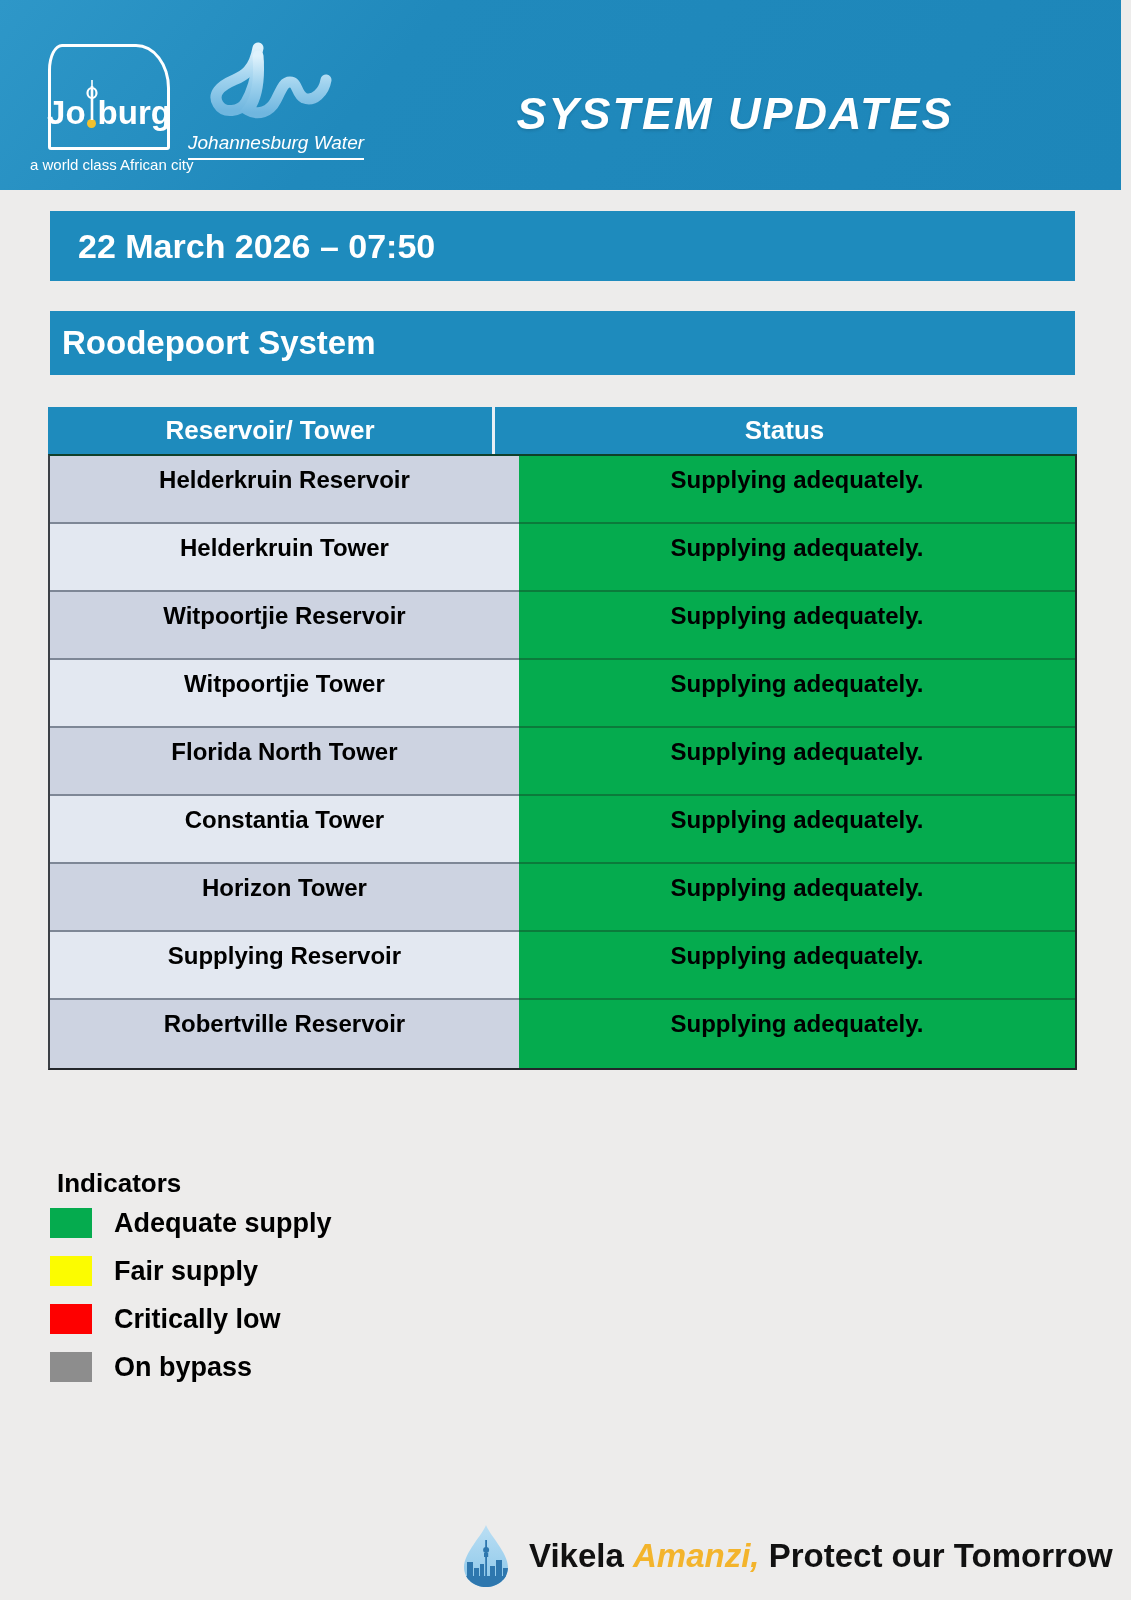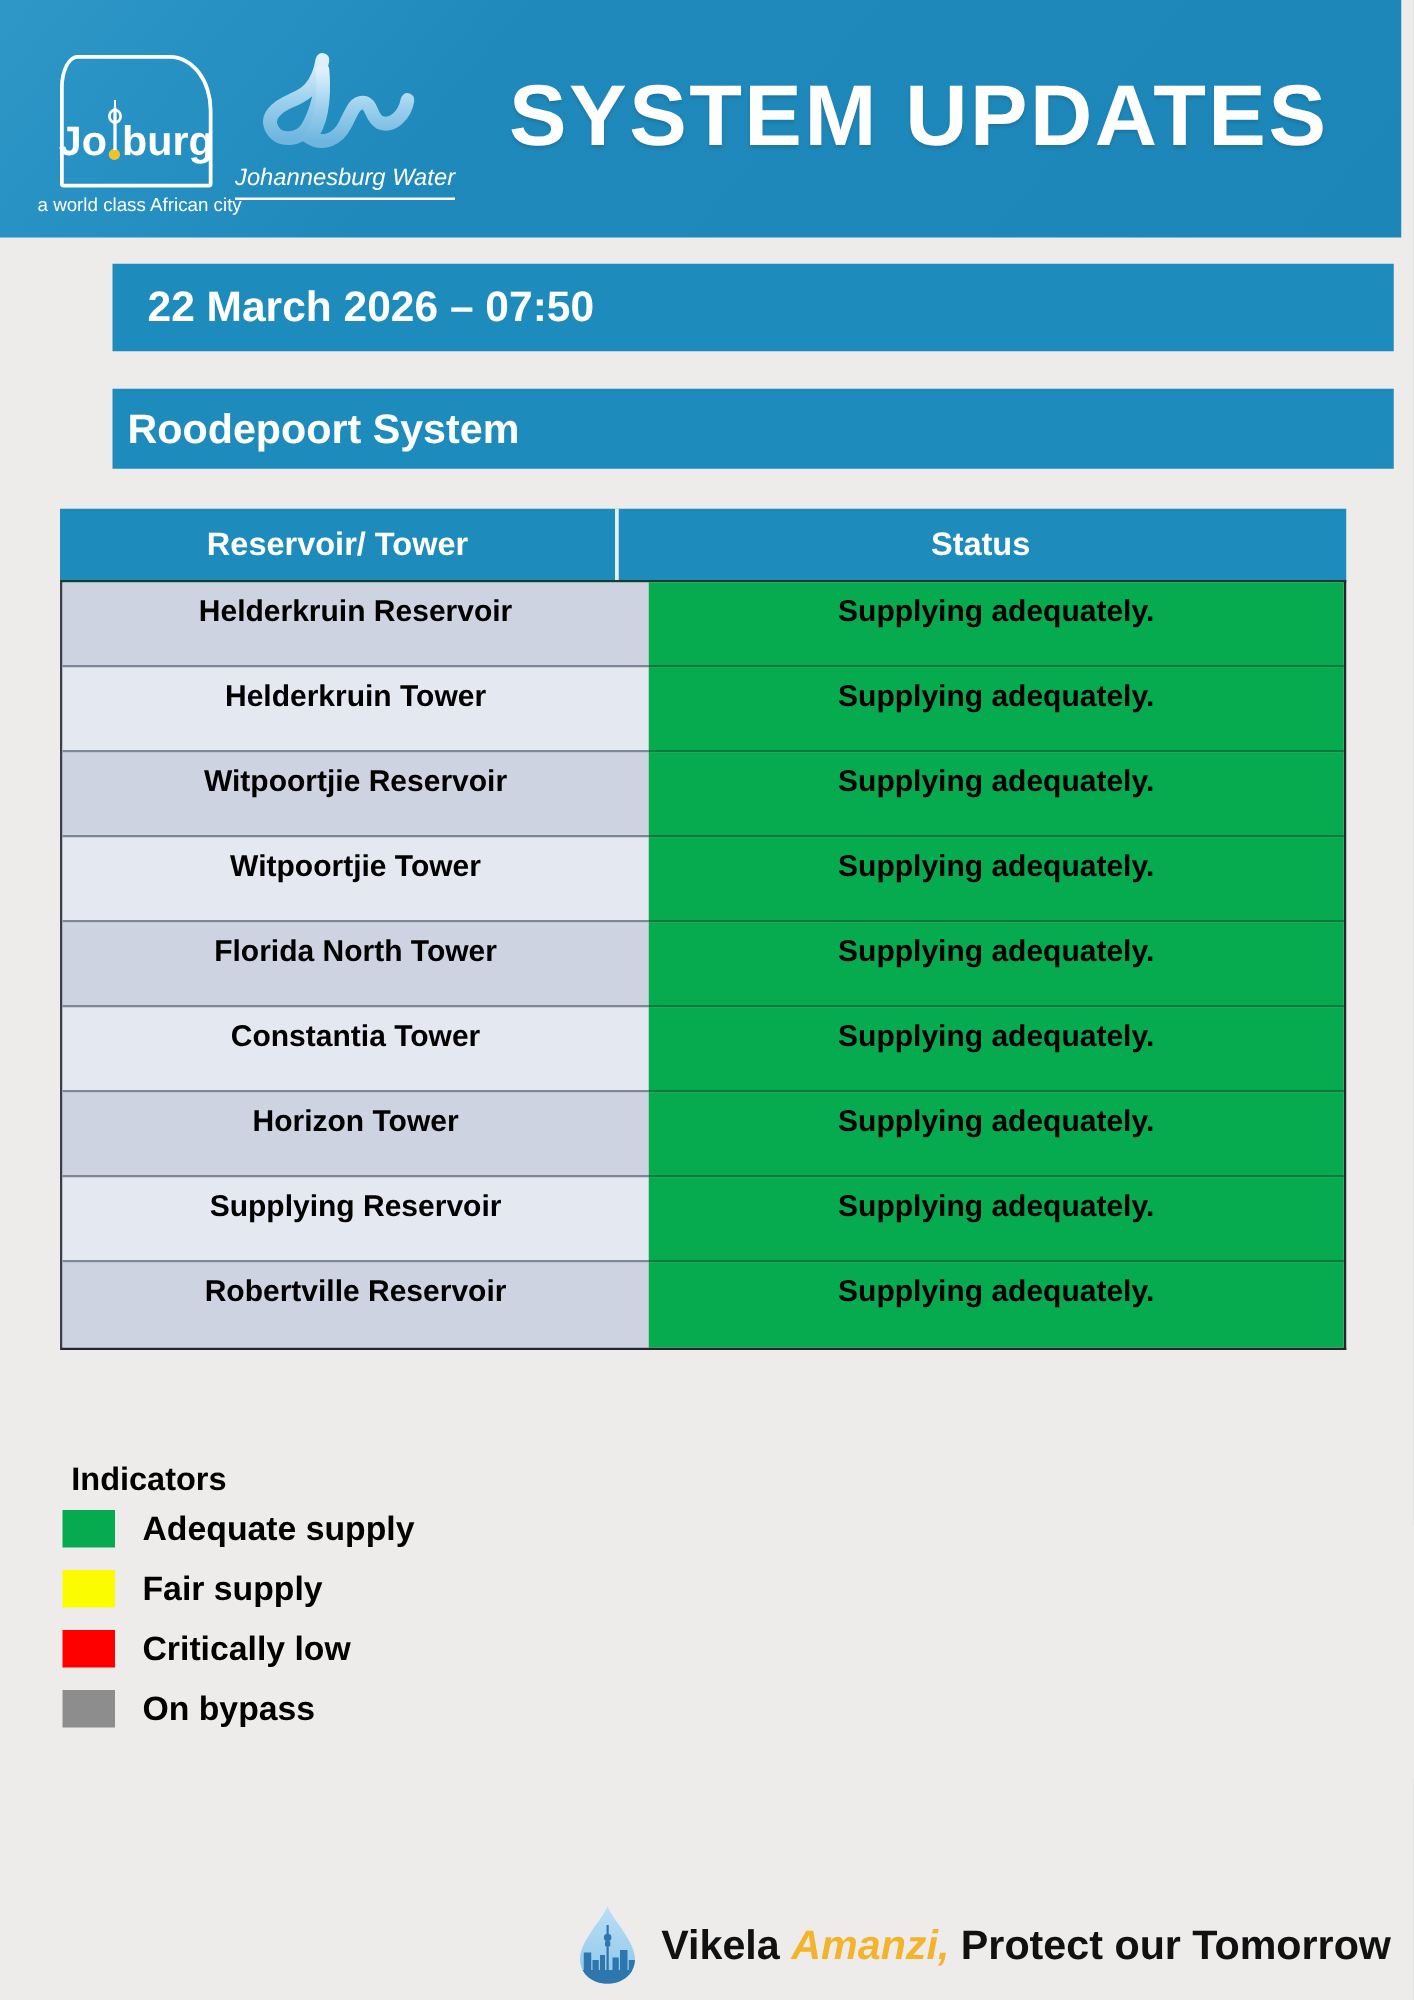--- a/index.html
+++ b/index.html
@@ -16,34 +16,34 @@
     display:flex;align-items:baseline;padding-bottom:18px;}
   .tower-wrap{position:relative;width:12px;height:8px;}
   .tower-wrap svg{position:absolute;left:-2px;bottom:2px;}
   .joburg-dot{position:absolute;left:1px;bottom:-4px;width:9px;height:9px;border-radius:50%;background:#F2C12E;}
   .joburg-tagline{position:absolute;left:30px;top:156px;width:220px;color:#fff;
     font-size:15px;font-weight:normal;white-space:nowrap;}
   .jw-logo{position:absolute;left:188px;top:42px;width:175px;height:130px;text-align:center;font-style:italic;}
   .jw-wave{display:block;margin:0 auto;}
   .jw-label{color:#fff;font-size:19px;font-weight:normal;border-bottom:2px solid #fff;
     padding-bottom:4px;white-space:nowrap;display:inline-block;margin-top:-2px;}
-  .header-title{position:absolute;left:395px;top:42px;width:680px;height:100px;
+  .header-title{position:absolute;left:395px;top:64px;width:680px;height:100px;
     display:flex;align-items:center;justify-content:center;
-    color:#ffffff;font-size:69px;font-weight:bold;letter-spacing:2px;white-space:nowrap;
-    text-shadow:0 2px 3px rgba(0,0,0,0.12);}
+    color:#ffffff;font-size:45px;font-weight:bold;letter-spacing:2px;white-space:nowrap;
+    text-shadow:0 2px 3px rgba(0,0,0,0.12);font-style:italic;}
 
   
   .banner{position:absolute;left:50px;width:1025px;background:#1E8BBD;color:#fff;
-    font-weight:bold;display:flex;align-items:center;box-sizing:border-box;margin-left:40px;}
+    font-weight:bold;display:flex;align-items:center;box-sizing:border-box;}
   .date-banner{top:211px;height:70px;font-size:34px;padding-left:28px;}
   .system-banner{top:311px;height:64px;font-size:33px;padding-left:12px;}
 
   
   .table{position:absolute;left:48px;top:407px;width:1029px;}
-  .thead{display:flex;height:57px;background:#1E8BBD;}
+  .thead{display:flex;height:47px;background:#1E8BBD;}
   .th{color:#fff;font-weight:bold;font-size:26px;display:flex;align-items:center;justify-content:center;box-sizing:border-box;}
   .th-left{width:447px;border-right:3px solid #E8EFF5;}
   .th-right{width:579px;}
   .tbody{border-left:2px solid #3B3F45;border-right:2px solid #23262b;border-bottom:2px solid #23262b;border-top:2px solid #10402a;box-sizing:border-box;}
   .tr{display:flex;height:68px;}
   .td{box-sizing:border-box;font-weight:bold;font-size:24px;color:#000;
     display:flex;justify-content:center;padding-top:10px;}
   .td-name{width:489px;border-bottom:2px solid #7E8796;}
   .tr:nth-child(odd) .td-name{background:#CDD3E1;}
   .tr:nth-child(even) .td-name{background:#E3E8F1;}

